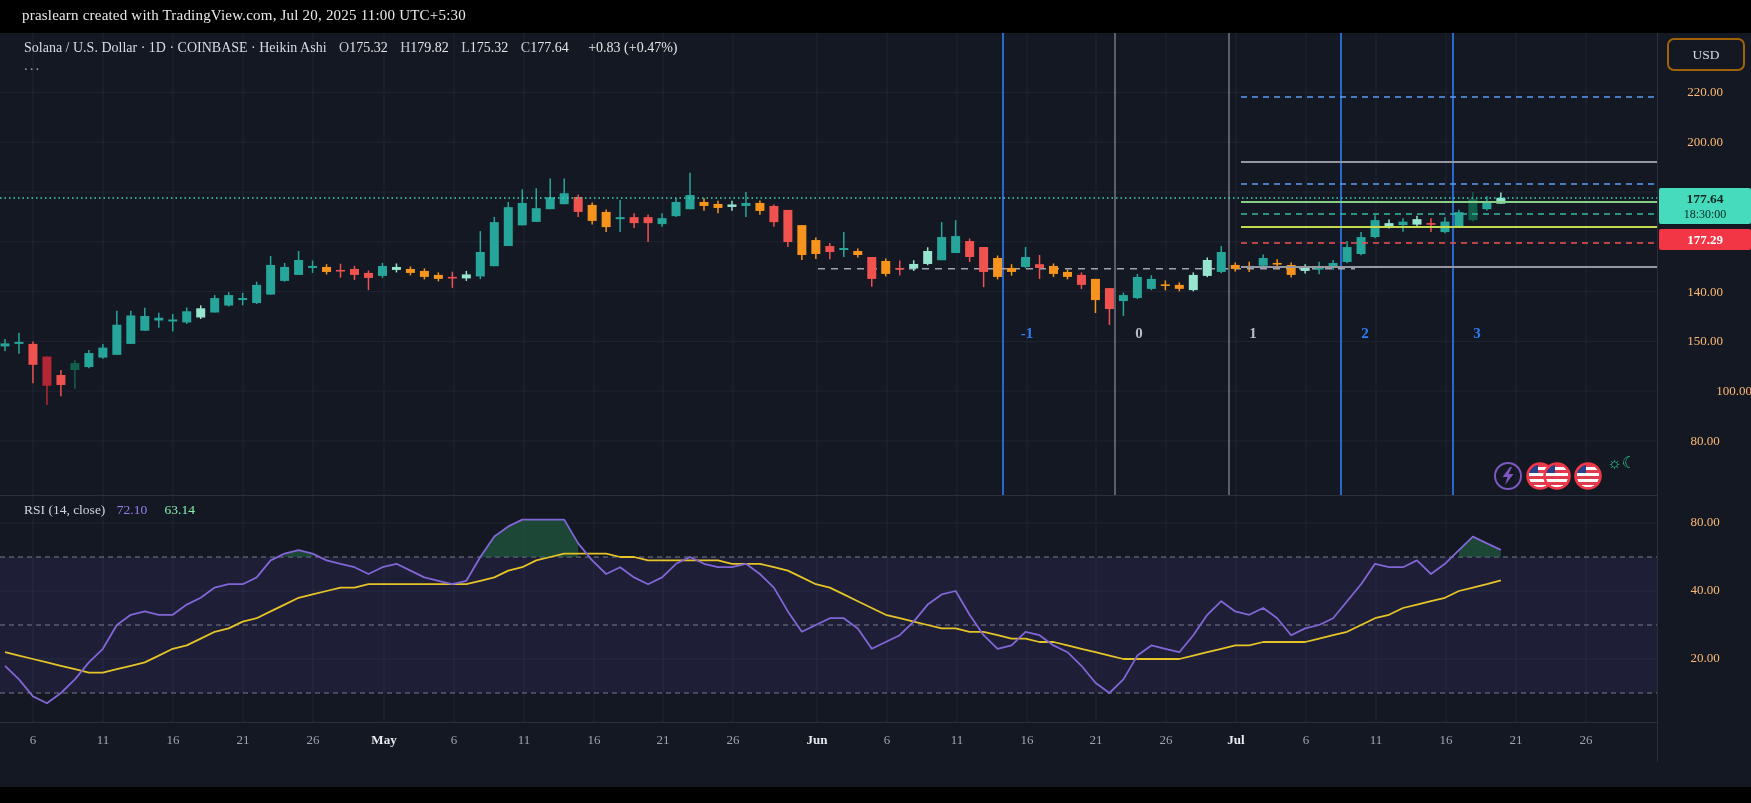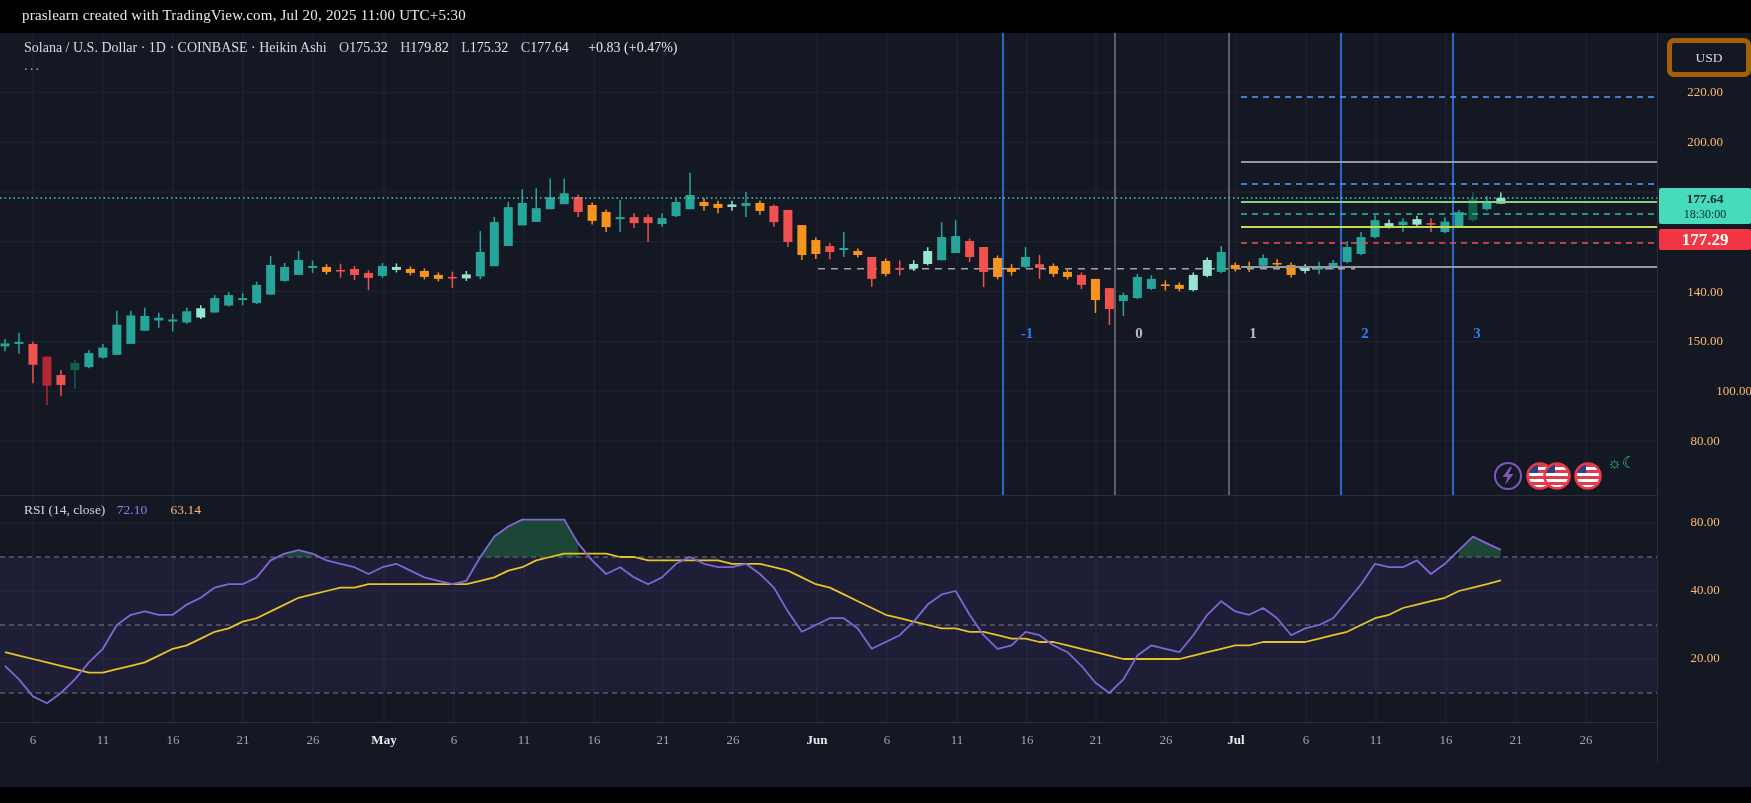--- a/index.html
+++ b/index.html
@@ -7,31 +7,31 @@
          font-family:Liberation Serif, serif;background:#141823;}
   .abs{position:absolute;}
   #top-bar{left:0;top:0;width:1751px;height:33px;background:#000;}
   #top-bar span{position:absolute;left:22px;top:7px;font-size:15px;color:#e9e9e9;letter-spacing:.2px;}
   #legend{left:24px;top:40px;font-size:14px;color:#d7dbe4;white-space:nowrap;z-index:5;}
   #legend .val{color:#e5e5e5;}
   #legend .lab{color:#c4c8d2;margin-left:9px;}
   #legend-more{left:24px;top:60px;font-size:15px;color:#9aa0ad;letter-spacing:2px;z-index:5;line-height:10px;}
   #rsi-label{left:24px;top:502px;font-size:13.5px;color:#d1d4dc;z-index:5;white-space:nowrap;}
   #rsi-label .rsi-val{color:#977ef0;margin-left:8px;}
-  #rsi-label .rsi-ma{color:#fdba74;margin-left:20px;}
+  #rsi-label .rsi-ma{color:#86efac;margin-left:14px;}
   #price-axis{left:1657px;top:33px;width:94px;height:729px;border-left:1px solid #2a2f3d;background:#141823;z-index:4;}
-  #usd-button{position:absolute;left:9px;top:5px;width:74px;height:29px;border:5px solid #a16207;border-radius:7px;
+  #usd-button{position:absolute;left:9px;top:5px;width:74px;height:29px;border:2px solid #a16207;border-radius:7px;
               color:#d8dbe3;font-size:13.5px;display:flex;align-items:center;justify-content:center;}
   .tick{position:absolute;left:0;width:94px;text-align:center;font-size:13px;color:#fdba74;height:18px;line-height:18px;}
   #last-tag{position:absolute;left:1px;width:92px;background:#47dbbd;border-radius:2px;color:#06281f;
             text-align:center;z-index:6;}
   #last-tag .p{font-size:13.5px;font-weight:bold;padding-top:3px;}
   #last-tag .c{font-size:12px;padding-bottom:2px;}
   #prev-tag{position:absolute;left:1px;width:92px;background:#f23645;border-radius:2px;color:#fff;
-            text-align:center;font-size:17px;font-weight:bold;height:21px;line-height:21px;z-index:6;}
+            text-align:center;font-size:13px;font-weight:bold;height:21px;line-height:21px;z-index:6;}
   #time-axis{left:0;top:722px;width:1657px;height:40px;border-top:1px solid #2a2f3d;background:#141823;}
   .tlabel{position:absolute;top:9px;transform:translateX(-50%);font-size:13px;color:#9fa4b2;}
   .tlabel.bold{color:#e8eaf0;font-weight:bold;}
   #bottom-bar{left:0;top:762px;width:1751px;height:41px;background:#12151c;border-top:1px solid #20242e;}
   #brand-text{position:absolute;left:66px;top:9px;font-size:17px;color:#d2d6e0;letter-spacing:.2px;}
   svg{display:block;}
 </style>
 </head>
 <body>
 

